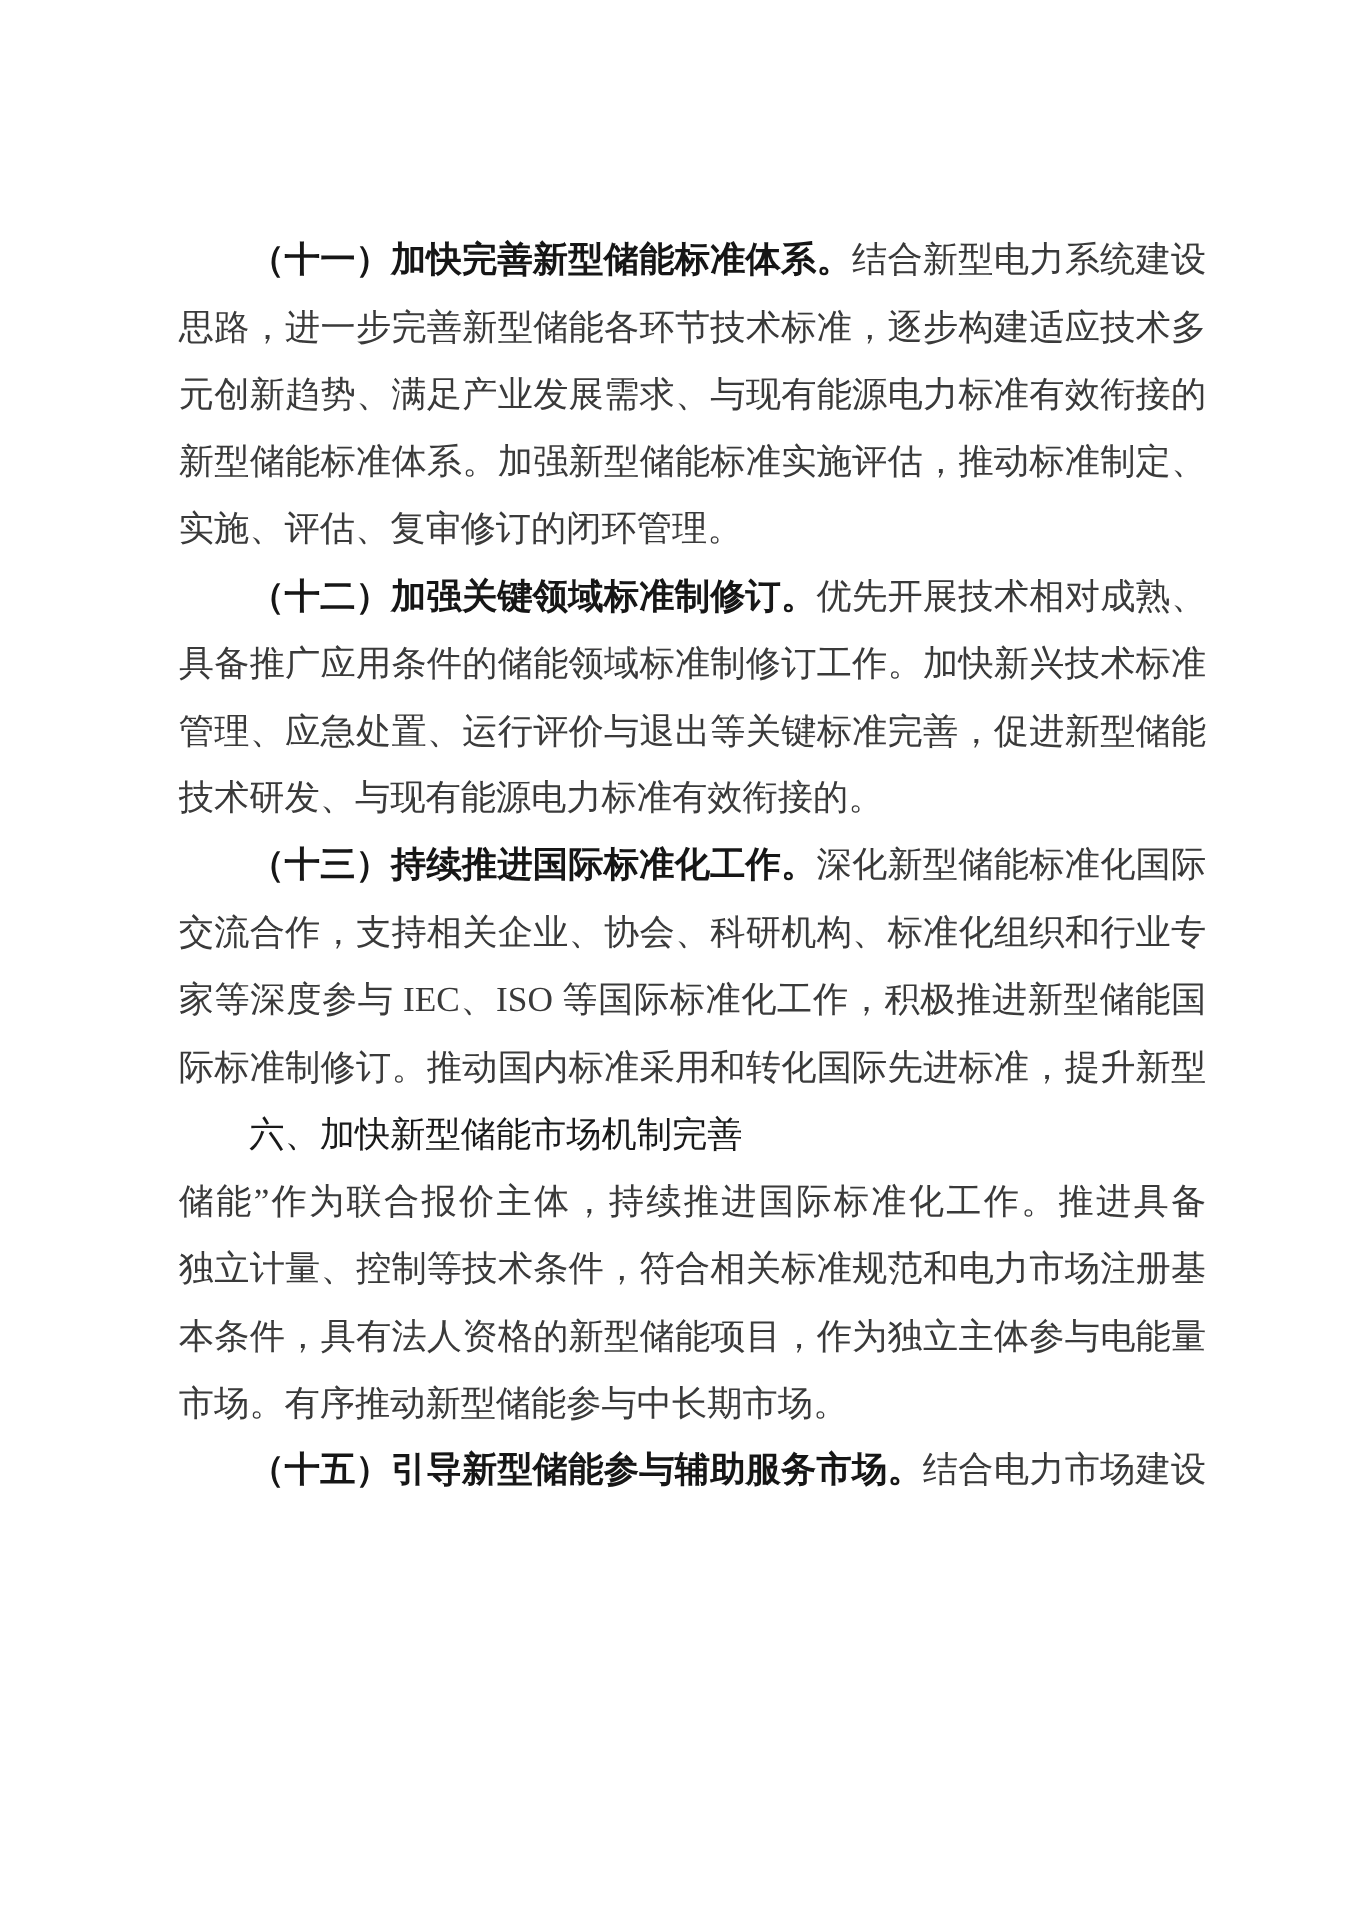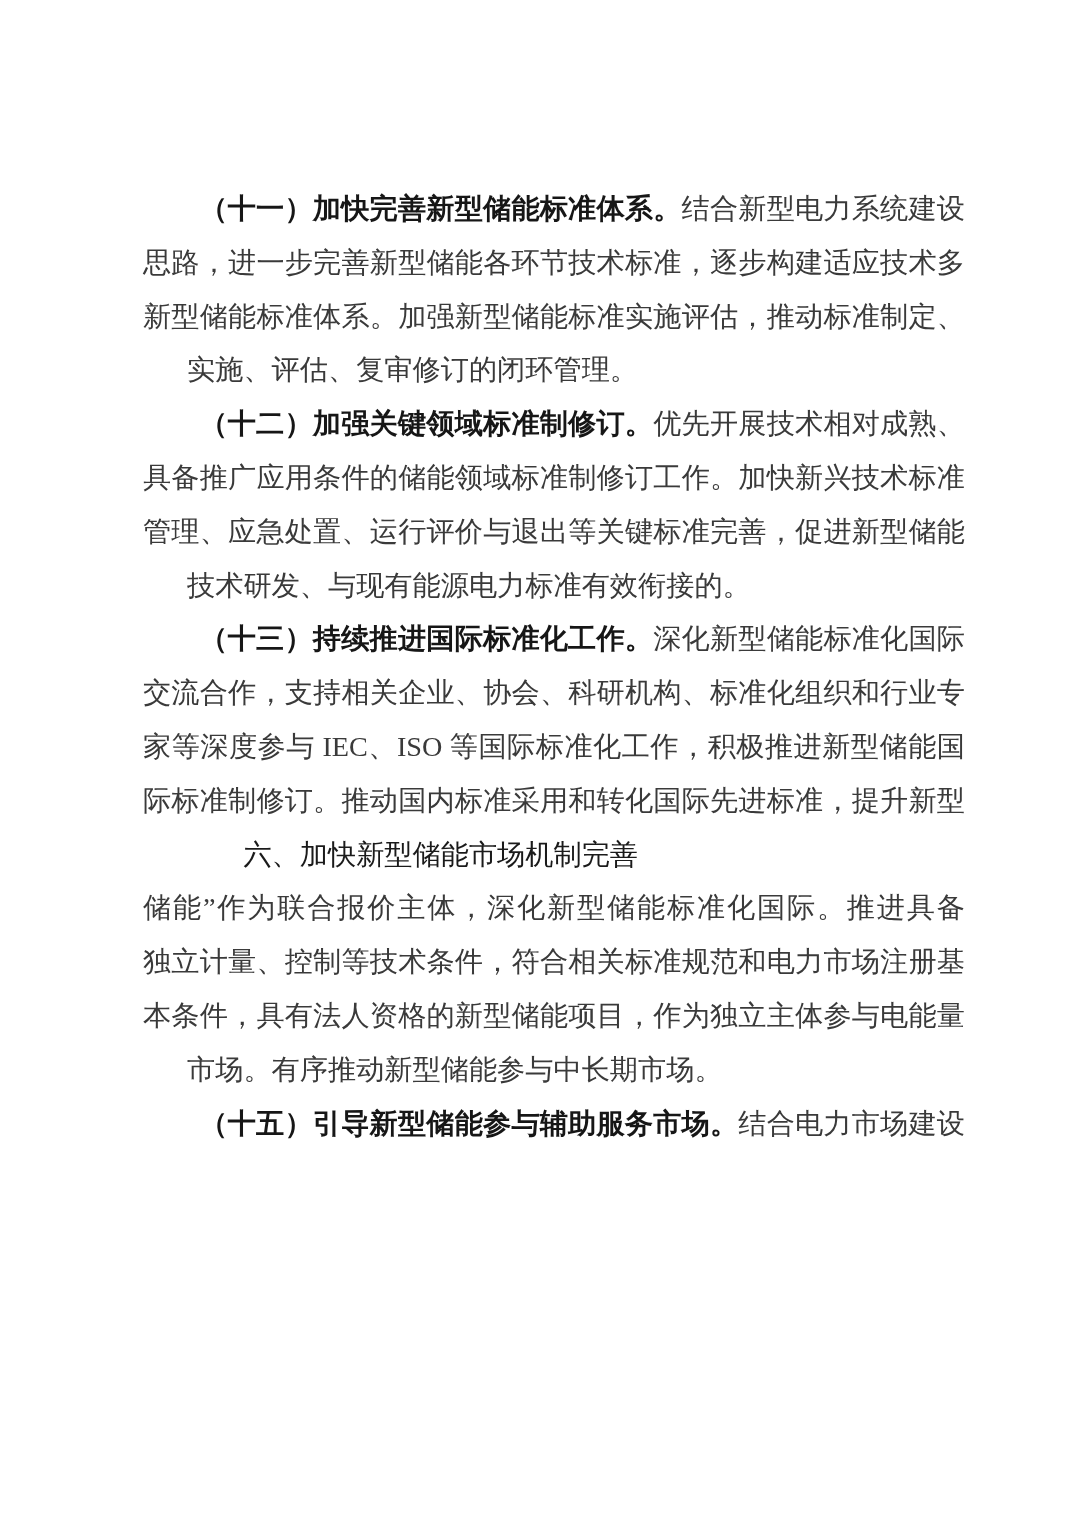--- a/index.html
+++ b/index.html
@@ -28,21 +28,20 @@
     line-height: 53.8px;
     white-space: nowrap;
     text-align: justify;
     text-align-last: justify;
     letter-spacing: 0;
   }
   .line.first { text-indent: 2em; }
   .line.short {
     text-align: left;
     text-align-last: left;
-    margin-left: 44px;
   }
   .line b {
     font-weight: 700;
     color: #161616;
   }
   .block.heading .line {
     font-family: "Liberation Sans", "DejaVu Sans", sans-serif;
     font-weight: 400;
     color: #1a1a1a;
     text-align: left;
@@ -50,40 +49,41 @@
   }
 </style>
 </head>
 <body>
 
 <div class="page">
   <div class="doc-body">
       <div class="block paragraph">
         <div class="line first"><b>（十一）加快完善新型储能标准体系。</b><span>结合新型电力系统建设</span></div>
         <div class="line"><span>思路，进一步完善新型储能各环节技术标准，逐步构建适应技术多</span></div>
+        <div class="line"><span>元创新趋势、满足产业发展需求、与现有能源电力标准有效衔接的</span></div>
         <div class="line"><span>新型储能标准体系。加强新型储能标准实施评估，推动标准制定、</span></div>
         <div class="line short"><span>实施、评估、复审修订的闭环管理。</span></div>
       </div>
       <div class="block paragraph">
         <div class="line first"><b>（十二）加强关键领域标准制修订。</b><span>优先开展技术相对成熟、</span></div>
         <div class="line"><span>具备推广应用条件的储能领域标准制修订工作。加快新兴技术标准</span></div>
         <div class="line"><span>管理、应急处置、运行评价与退出等关键标准完善，促进新型储能</span></div>
         <div class="line short"><span>技术研发、与现有能源电力标准有效衔接的。</span></div>
       </div>
       <div class="block paragraph">
         <div class="line first"><b>（十三）持续推进国际标准化工作。</b><span>深化新型储能标准化国际</span></div>
         <div class="line"><span>交流合作，支持相关企业、协会、科研机构、标准化组织和行业专</span></div>
         <div class="line"><span>家等深度参与 IEC、ISO 等国际标准化工作，积极推进新型储能国</span></div>
         <div class="line"><span>际标准制修订。推动国内标准采用和转化国际先进标准，提升新型</span></div>
       </div>
       <div class="block heading">
         <div class="line first short"><span>六、加快新型储能市场机制完善</span></div>
       </div>
       <div class="block paragraph">
-        <div class="line"><span>储能”作为联合报价主体，深化新型储能标准化国际。推进具备</span></div>
+        <div class="line"><span>储能”作为联合报价主体，持续推进国际标准化工作。推进具备</span></div>
         <div class="line"><span>独立计量、控制等技术条件，符合相关标准规范和电力市场注册基</span></div>
         <div class="line"><span>本条件，具有法人资格的新型储能项目，作为独立主体参与电能量</span></div>
         <div class="line short"><span>市场。有序推动新型储能参与中长期市场。</span></div>
       </div>
       <div class="block paragraph">
         <div class="line first"><b>（十五）引导新型储能参与辅助服务市场。</b><span>结合电力市场建设</span></div>
       </div>
     </div>
 </div>
 

